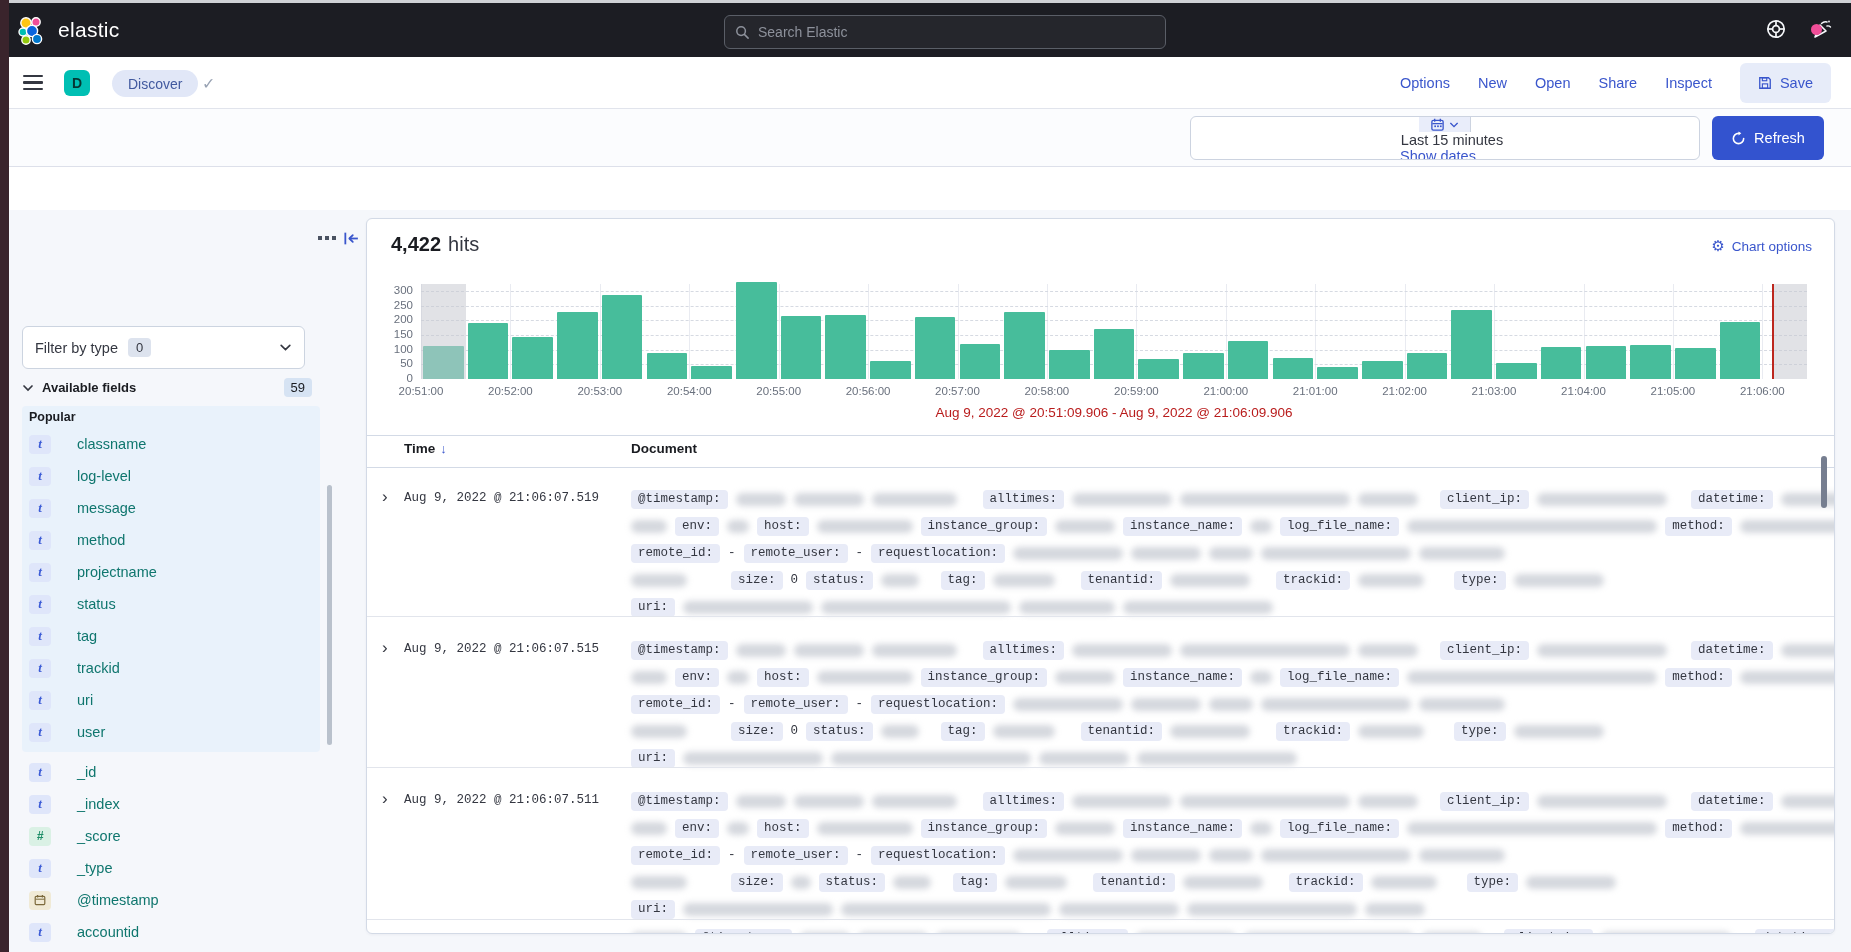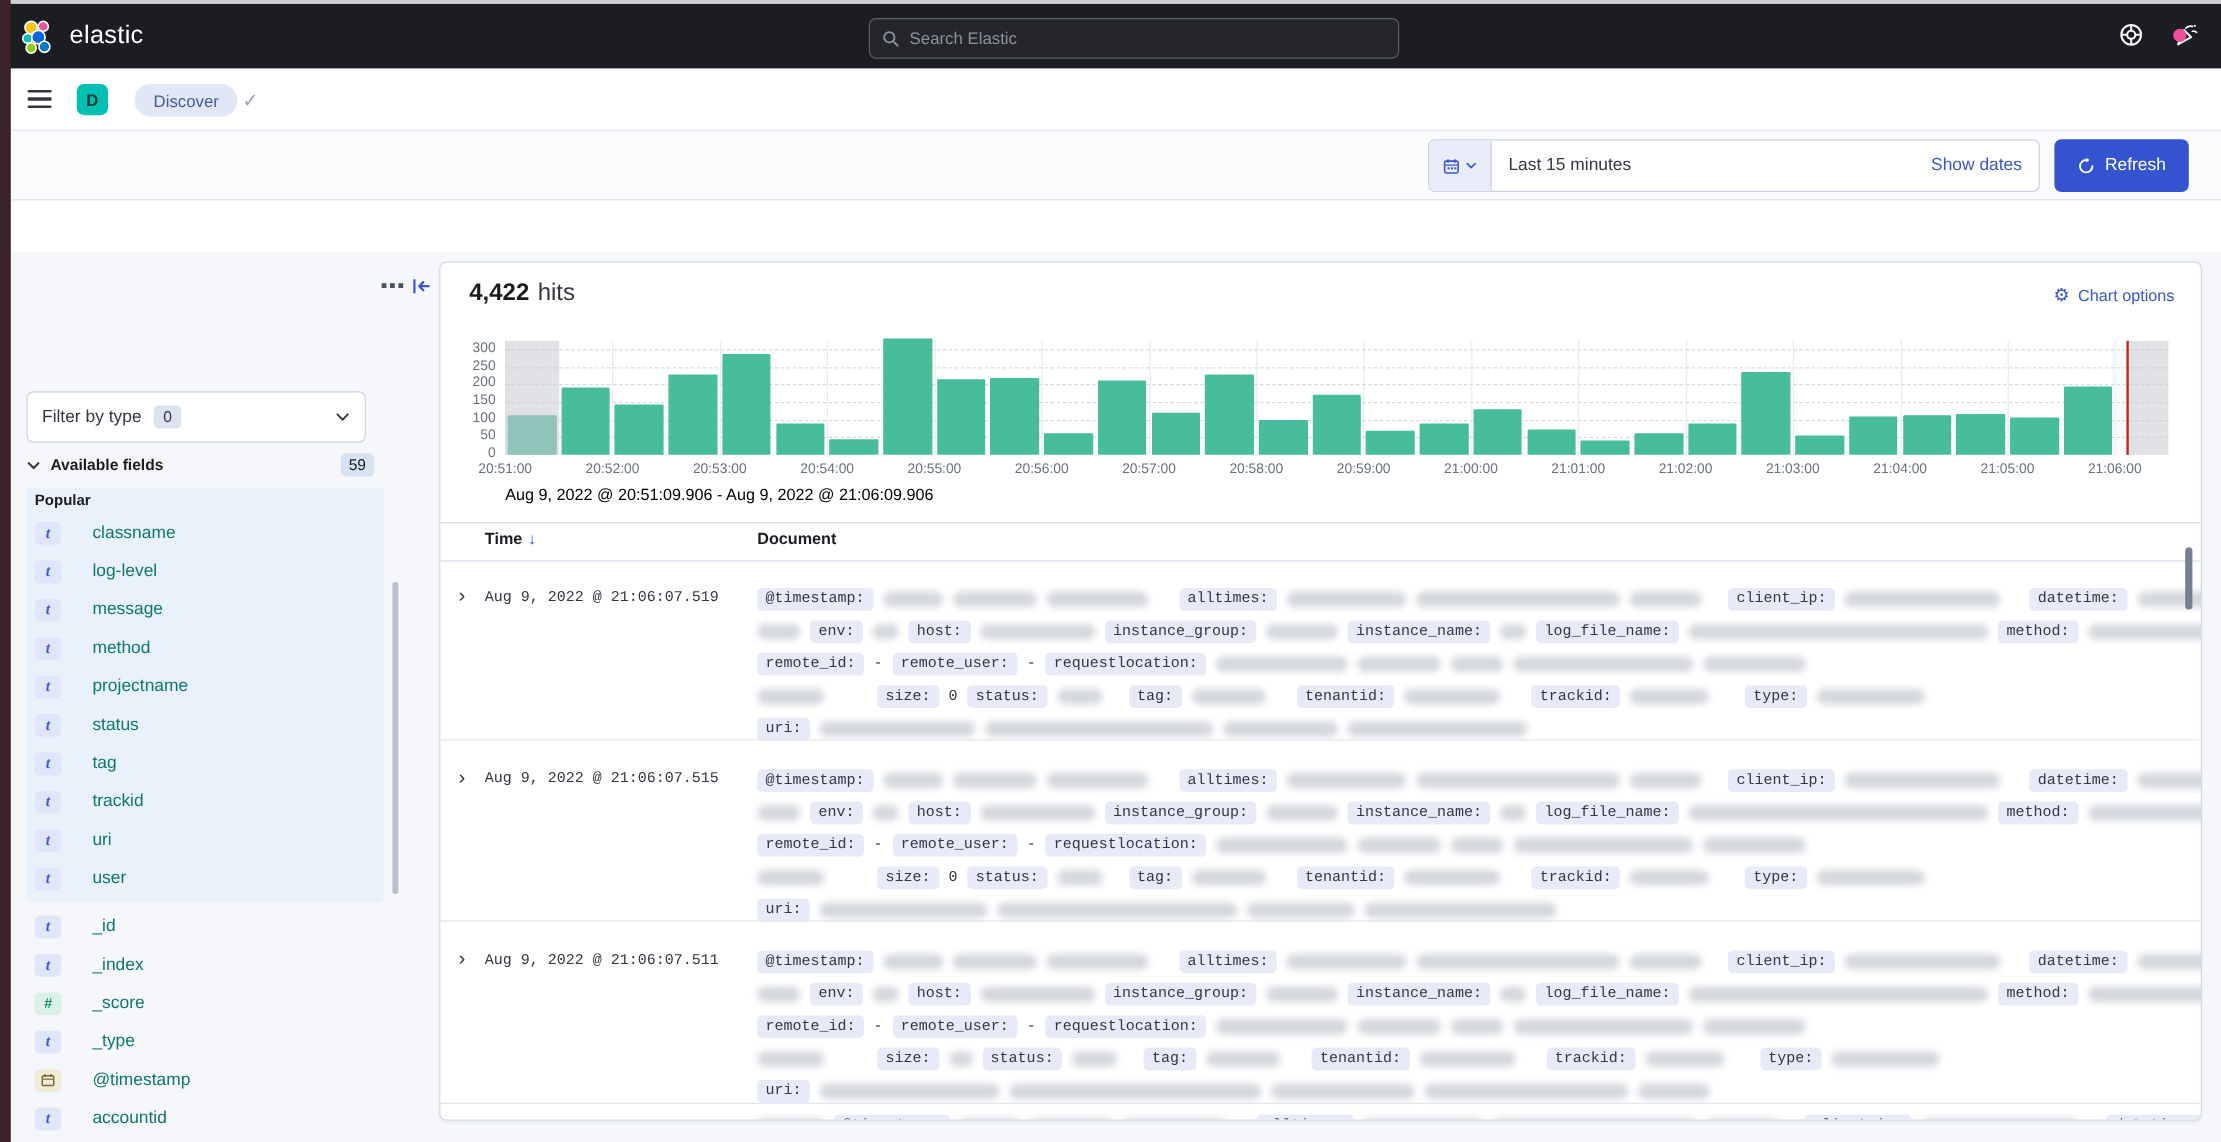--- a/index.html
+++ b/index.html
@@ -33,21 +33,21 @@
   .save-btn { height:40px; padding:0 18px; background:#e7ecf9; border-radius:6px; color:#3a56cc; font-size:14.5px; font-weight:500; display:flex; align-items:center; gap:8px; cursor:pointer; }
 
   
   .querybar { position:absolute; left:0; top:109px; width:1851px; height:58px; background:#fbfcfe; border-bottom:1px solid #dde0ea; z-index:8; }
   .qsearch { position:absolute; left:17px; top:7px; width:1159px; height:44px; background:#fff; border:1px solid #ccd3e0; border-radius:6px; display:flex; overflow:hidden; }
   .qseg { width:48px; background:#e9edfa; display:flex; align-items:center; justify-content:center; gap:4px; cursor:pointer; }
   .qseg.left { border-right:1px solid #ccd3e0; }
   .qseg.right { border-left:1px solid #ccd3e0; width:48px; color:#3a56cc; font-size:12px; font-weight:700; }
   .qsearch input { flex:1; border:none; outline:none; padding:0 14px; font-size:14.5px; color:#343741; font-family:"Liberation Sans",sans-serif; }
   .qsearch input::placeholder { color:#69707d; }
-  .datebar { position:absolute; left:1190px; top:7px; width:510px; height:44px; background:#fff; border:1px solid #ccd3e0; border-radius:6px; display:flex; align-items:center; overflow:hidden; }
+  .datebar { position:absolute; left:1190px; top:7px; width:510px; height:44px; background:#fff; border:1px solid #ccd3e0; border-radius:6px; display:flex; align-items:center; overflow:hidden;flex-direction:column; }
   .cal-seg { width:52px; height:100%; background:#e9edfa; border-right:1px solid #ccd3e0; display:flex; align-items:center; justify-content:center; gap:4px; cursor:pointer; }
   .date-text { padding-left:14px; font-size:14.5px; color:#343741; flex:1; }
   .show-dates { padding-right:14px; color:#3a56cc; font-size:14.5px; font-weight:500; cursor:pointer; }
   .refresh-btn { position:absolute; left:1712px; top:7px; width:112px; height:44px; background:#3353cf; border-radius:6px; color:#fff; font-size:14.5px; font-weight:500; display:flex; align-items:center; justify-content:center; gap:8px; cursor:pointer; }
 
   
   .filterbar { position:absolute; left:0; top:167px; width:1851px; height:43px; background:#fff; z-index:7; }
   .filter-chip { position:absolute; left:47px; top:6px; height:30px; background:#fff; border:1px solid #cbd3df; border-radius:6px; display:flex; align-items:center; padding:0 10px 0 12px; gap:8px; font-size:13.5px; color:#343741; cursor:pointer; }
   .chip-x { color:#69707d; font-size:13px; }
   .add-filter { position:absolute; left:246px; top:13px; color:#3a56cc; font-size:14.5px; cursor:pointer; }
@@ -89,21 +89,21 @@
 
   
   .plot { position:absolute; left:54px; top:65px; width:1386px; height:95px; }
   .vgrid { position:absolute; top:0; bottom:0; width:1px; background:#e9ebf1; }
   .hgrid { position:absolute; left:0; right:0; height:0; border-top:1px dashed #d6dae2; }
   .bar { position:absolute; bottom:0; border-radius:1px 1px 0 0; }
   .partial { position:absolute; top:0; bottom:0; z-index:3; }
   .nowline { position:absolute; top:0; bottom:0; width:2px; z-index:4; }
   .ylab { position:absolute; left:2px; width:44px; text-align:right; font-size:11.5px; color:#69707d; }
   .xlab { position:absolute; width:70px; text-align:center; font-size:11.5px; color:#69707d; top:166px; }
-  .subtitle { position:absolute; left:54px; top:186px; width:1386px; font-size:13.5px; color:#000000; }
+  .subtitle { position:absolute; left:54px; top:186px; width:1386px; text-align:center; font-size:13.5px; color:#b91c1c; }
 
   
   .thead-line { position:absolute; left:0; right:0; height:1px; background:#d3dae6; }
   .th-time { position:absolute; left:37px; top:222px; font-size:13.5px; font-weight:700; color:#1a1c21; display:flex; gap:5px; align-items:center; }
   .sort-ic { color:#3a56cc; font-size:13px; }
   .th-doc { position:absolute; left:264px; top:222px; font-size:13.5px; font-weight:700; color:#1a1c21; }
   .row-sep { position:absolute; left:0; right:0; height:1px; background:#e2e5ec; }
   .expand-ic { position:absolute; left:15px; width:16px; font-size:17px; line-height:14px; color:#343741; cursor:pointer; }
   .time-cell { position:absolute; left:37px; font-family:"Liberation Mono","DejaVu Sans Mono",monospace; font-size:12.5px; color:#343741; white-space:nowrap; }
   .doc-line { position:absolute; left:264px; height:22px; display:flex; align-items:center; gap:8px; }
@@ -168,20 +168,38 @@
 
   <div class="toolbar">
     <div class="burger">
         <div></div>
         <div></div>
         <div></div>
       </div>
     <div class="app-badge">D</div>
     <div class="crumb">Discover</div>
     <div class="crumb-check">✓</div>
+    <div class="tb-right">
+
+      <span class="nav-link">Options</span>
+        <span class="nav-link">New</span>
+        <span class="nav-link">Open</span>
+        <span class="nav-link">Share</span>
+        <span class="nav-link">Inspect</span>
+        <div class="save-btn">
+        <span>
+          <svg width="14" height="14" viewBox="0 0 16 16">
+              <path d="M2 2 h10 l2 2 v10 h-12 z" fill="none" stroke="#3a56cc" stroke-width="1.5"></path>
+              <rect x="5" y="9" width="6" height="5" fill="none" stroke="#3a56cc" stroke-width="1.3"></rect>
+              <rect x="5" y="2" width="5" height="3.4" fill="none" stroke="#3a56cc" stroke-width="1.3"></rect>
+            </svg>
+        </span>
+        <span>Save</span>
+      </div>
+    </div>
   </div>
 
   <div class="querybar">
     <div class="datebar">
       <div class="cal-seg">
         <svg width="15" height="15" viewBox="0 0 16 16">
             <rect x="2" y="3.5" width="12" height="10.5" rx="1.5" fill="none" stroke="#3a56cc" stroke-width="1.4"></rect>
             <line x1="5" y1="1.8" x2="5" y2="5" stroke="#3a56cc" stroke-width="1.4"></line>
             <line x1="11" y1="1.8" x2="11" y2="5" stroke="#3a56cc" stroke-width="1.4"></line>
             <line x1="2.5" y1="7" x2="13.5" y2="7" stroke="#3a56cc" stroke-width="1.2"></line>

